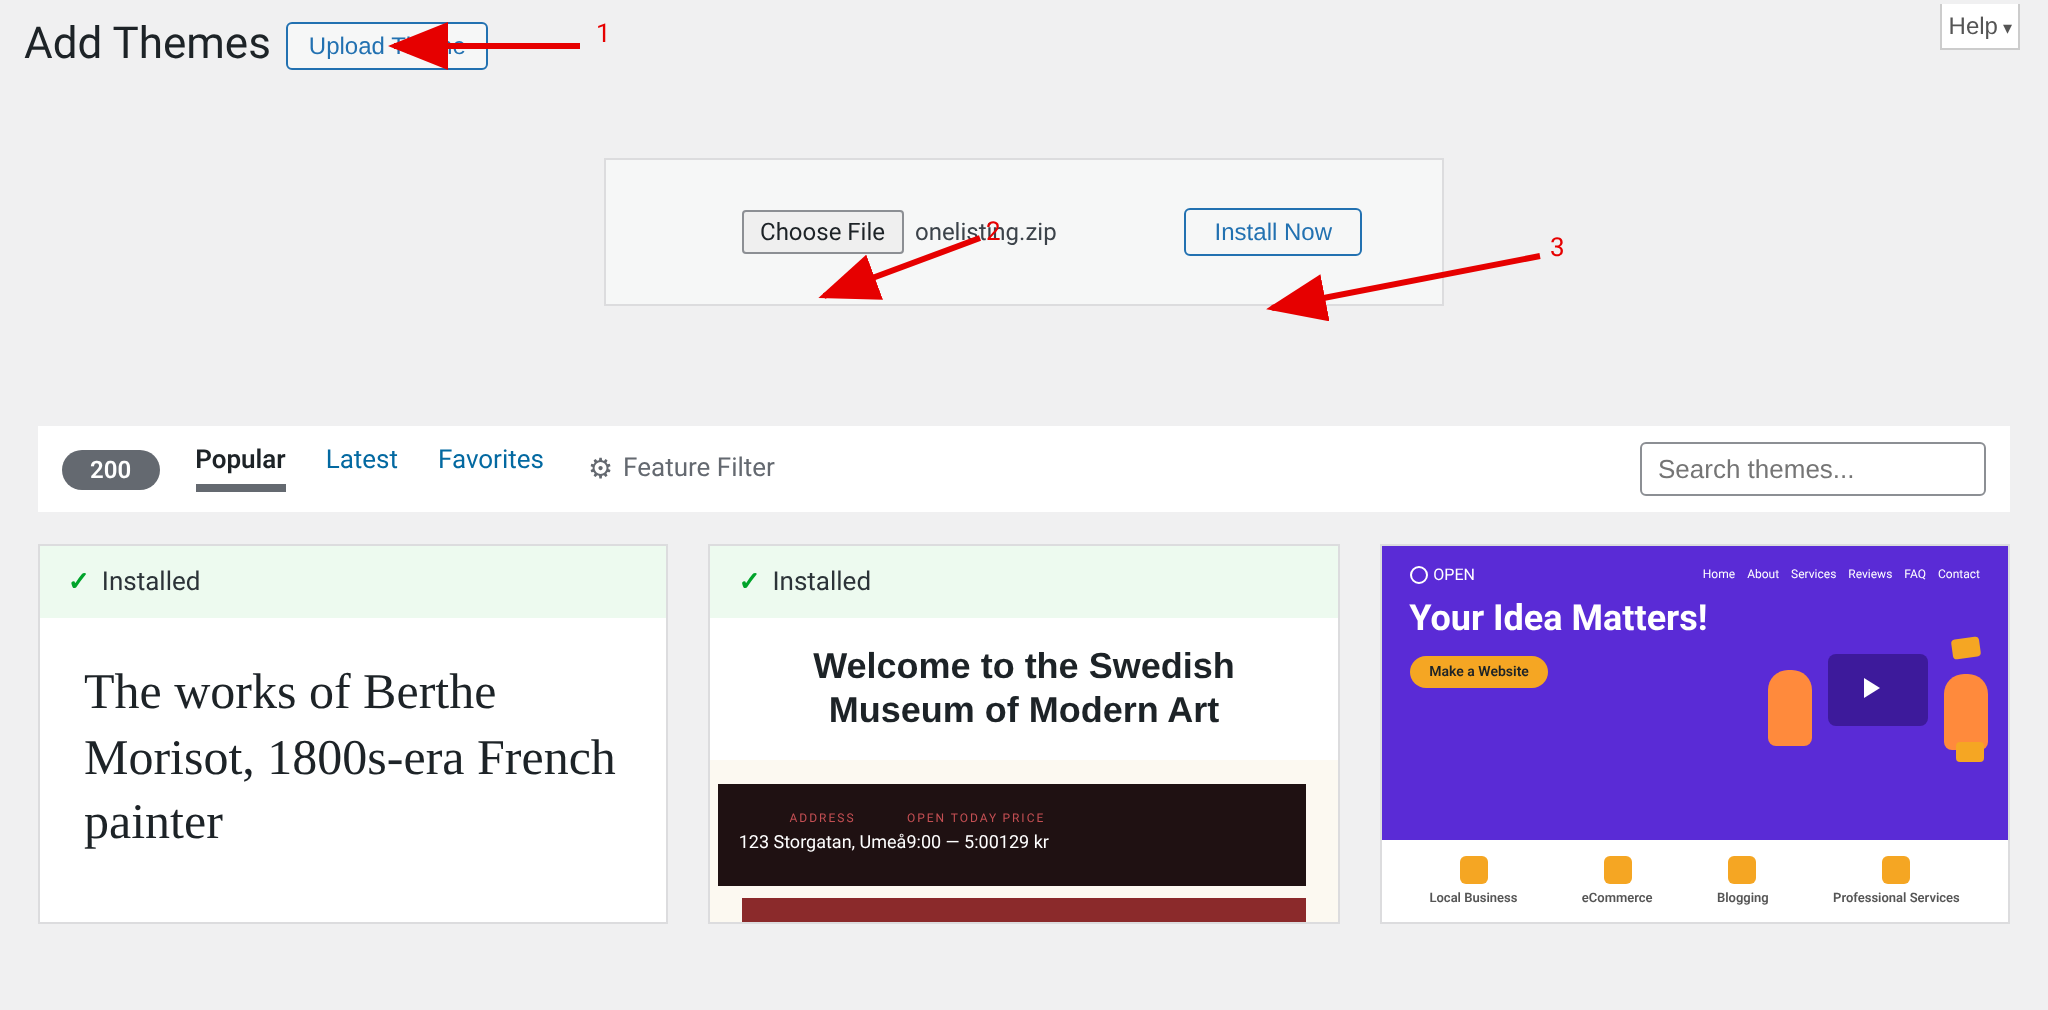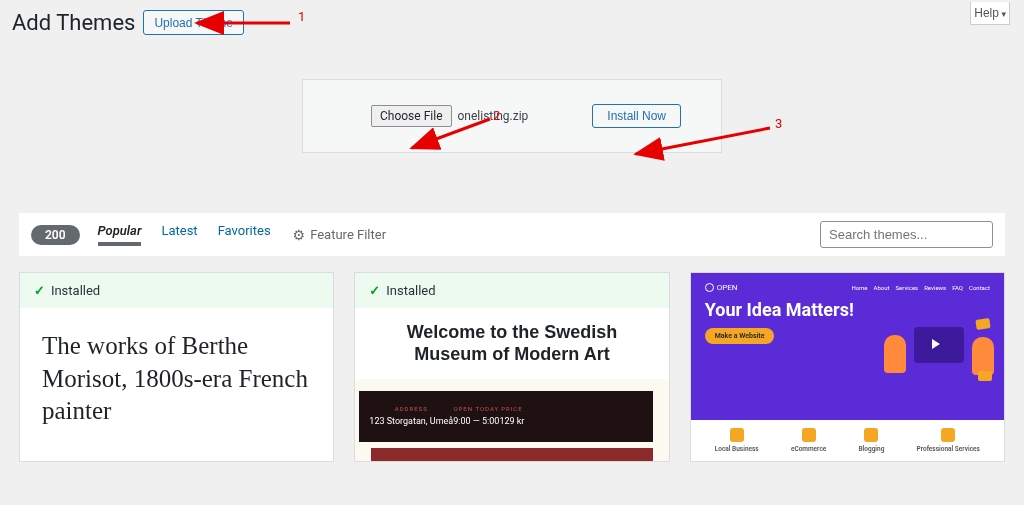--- a/index.html
+++ b/index.html
@@ -1,32 +1,32 @@
 <!DOCTYPE html>
 <html><head>
 <meta charset="utf-8">
 <style>
   * { box-sizing: border-box; margin: 0; padding: 0; }
   body { font-family: -apple-system, BlinkMacSystemFont, "Segoe UI", Roboto, sans-serif; background: #f0f0f1; color: #1d2327; width: 1024px; height: 505px; overflow: hidden; position: relative; }
-  .header-row { display: flex; padding: 10px 20px 4px 12px; }
+  .header-row { display: flex; align-items: center; padding: 10px 20px 4px 12px; }
   .page-title { font-size: 22px; font-weight: 400; color: #1d2327; }
   .upload-btn { margin-left: 8px; font-size: 12px; color: #2271b1; background: #f6f7f7; border: 1px solid #2271b1; padding: 4px 10px; border-radius: 3px; cursor: pointer; }
   .help-btn { position: absolute; top: 2px; right: 14px; font-size: 12px; color: #555; border: 1px solid #ccc; border-top: none; padding: 4px 3px; background: #fff; cursor: pointer; }
   .help-btn::after { content: " ▾"; font-size: 9px; }
   .upload-area { text-align: center; margin-top: 40px; }
   .upload-text { font-size: 14px; color: #3c434a; margin-bottom: 20px; }
   .upload-box { display: inline-block; border: 1px solid #dcdcde; padding: 24px 40px; background: #f6f7f7; }
   .choose-file-btn { font-size: 12px; border: 1px solid #8c8f94; background: #efefef; padding: 3px 8px; border-radius: 2px; cursor: pointer; display: inline-block; margin-left: 28px; }
   .filename { font-size: 12px; color: #3c434a; margin-left: 2px; }
   .install-btn { font-size: 12px; color: #2271b1; background: #f6f7f7; border: 1px solid #2271b1; padding: 4px 14px; border-radius: 3px; cursor: pointer; margin-left: 60px; }
   .filter-bar { margin: 60px 19px 0 19px; background: #fff; display: flex; align-items: center; padding: 10px 12px; position: relative; }
   .count-pill { background: #646970; color: #fff; font-size: 12px; border-radius: 20px; padding: 3px 14px; font-weight: 600; }
   .tabs { display: flex; gap: 20px; margin-left: 18px; }
   .tab { font-size: 13px; color: #0369a1; cursor: pointer; padding-bottom: 4px; }
-  .tab.active { color: #1d2327; font-weight: 600; border-bottom: 4px solid #646970; font-style: italic; }
+  .tab.active { color: #1d2327; font-weight: 600; border-bottom: 4px solid #646970; }
   .feature-filter { margin-left: 22px; font-size: 13px; color: #646970; cursor: pointer; display: flex; align-items: center; gap: 5px; }
   .gear-icon::before { content: "⚙"; font-size: 14px; }
   .search-input { position: absolute; right: 12px; width: 173px; font-size: 13px; padding: 5px 8px; border: 1px solid #8c8f94; border-radius: 3px; }
   .themes-grid { display: flex; gap: 20px; padding: 16px 19px 0 19px; }
   .theme-card { flex: 1; border: 1px solid #dcdcde; background: #fff; position: relative; height: 190px; overflow: hidden; }
   .installed-bar { background: #edfaef; padding: 10px 14px; font-size: 13px; color: #2c3338; display: flex; align-items: center; gap: 6px; }
   .check-icon { color: #00a32a; font-weight: bold; }
   
   .card1-body { padding: 22px 22px; font-family: Georgia, serif; }
   .card1-title { font-size: 25px; font-weight: 400; color: #1d2327; line-height: 1.3; }

